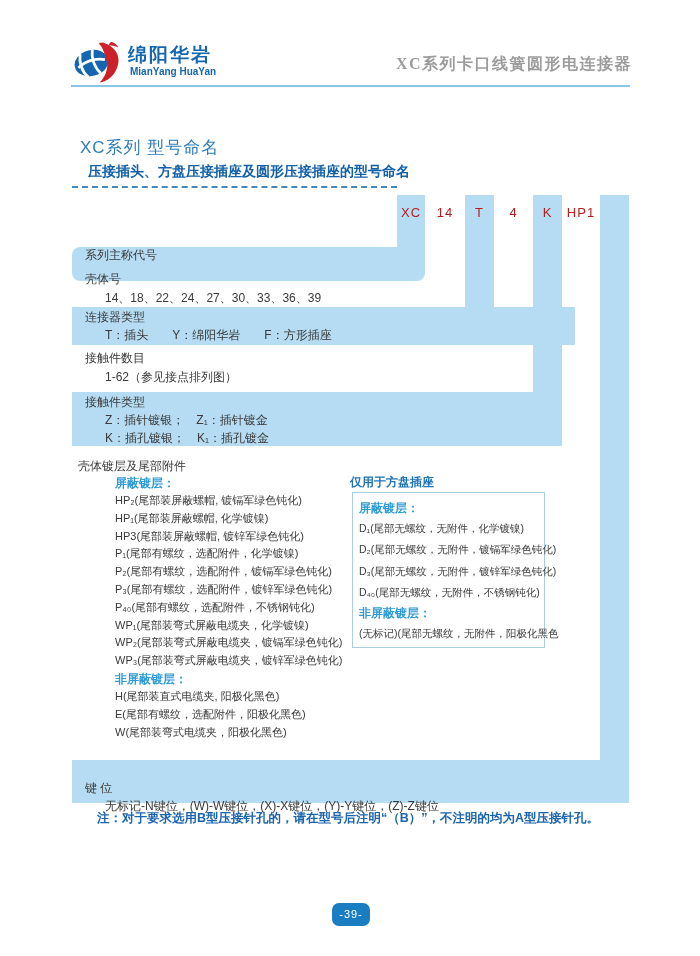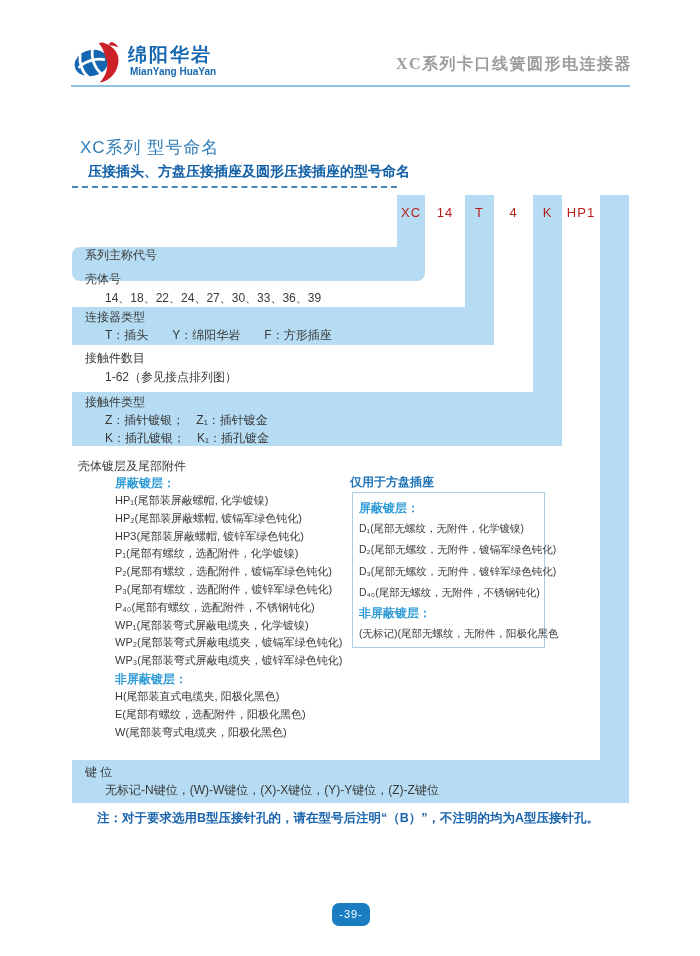--- a/index.html
+++ b/index.html
@@ -85,42 +85,42 @@
 
   <div class="abs bar" style="top:247px;width:353px;height:34px;border-radius:8px;">
     <div class="sec-title">系列主称代号</div>
   </div>
 
   <div class="abs" style="left:85px;top:271px;">
     <div class="white-title">壳体号</div>
     <div class="white-value" style="padding-left:20px;margin-top:3px;">14、18、22、24、27、30、33、36、39</div>
   </div>
 
-  <div class="abs bar" style="top:307px;width:422px;height:38px;">
+  <div class="abs bar" style="top:307px;width:503px;height:38px;">
     <div class="sec-title" style="padding-top:2px;">连接器类型</div>
     <div class="sec-value">T：插头　　Y：绵阳华岩　　F：方形插座</div>
   </div>
 
   <div class="abs" style="left:85px;top:350px;">
     <div class="white-title">接触件数目</div>
     <div class="white-value" style="padding-left:20px;margin-top:3px;">1-62（参见接点排列图）</div>
   </div>
 
   <div class="abs bar" style="top:392px;width:490px;height:54px;">
     <div class="sec-title" style="padding-top:2px;">接触件类型</div>
     <div class="sec-value">Z：插针镀银；　Z₁：插针镀金</div>
     <div class="sec-value">K：插孔镀银；　K₁：插孔镀金</div>
   </div>
 
   <div class="abs" style="left:78px;top:458px;font-size:12px;">壳体镀层及尾部附件</div>
 
   <div class="abs" id="plating-left">
     <div class="lbl">屏蔽镀层：</div>
+    <div class="itm">HP₂(尾部装屏蔽螺帽, 镀镉军绿色钝化)</div>
     <div class="itm">HP₁(尾部装屏蔽螺帽, 化学镀镍)</div>
-    <div class="itm">HP₂(尾部装屏蔽螺帽, 镀镉军绿色钝化)</div>
     <div class="itm">HP3(尾部装屏蔽螺帽, 镀锌军绿色钝化)</div>
     <div class="itm">P₁(尾部有螺纹，选配附件，化学镀镍)</div>
     <div class="itm">P₂(尾部有螺纹，选配附件，镀镉军绿色钝化)</div>
     <div class="itm">P₃(尾部有螺纹，选配附件，镀锌军绿色钝化)</div>
     <div class="itm">P₄₀(尾部有螺纹，选配附件，不锈钢钝化)</div>
     <div class="itm">WP₁(尾部装弯式屏蔽电缆夹，化学镀镍)</div>
     <div class="itm">WP₂(尾部装弯式屏蔽电缆夹，镀镉军绿色钝化)</div>
     <div class="itm">WP₃(尾部装弯式屏蔽电缆夹，镀锌军绿色钝化)</div>
     <div class="lbl">非屏蔽镀层：</div>
     <div class="itm">H(尾部装直式电缆夹, 阳极化黑色)</div>
@@ -133,21 +133,21 @@
     <div class="lbl">屏蔽镀层：</div>
     <div class="itm">D₁(尾部无螺纹，无附件，化学镀镍)</div>
     <div class="itm">D₂(尾部无螺纹，无附件，镀镉军绿色钝化)</div>
     <div class="itm">D₃(尾部无螺纹，无附件，镀锌军绿色钝化)</div>
     <div class="itm">D₄₀(尾部无螺纹，无附件，不锈钢钝化)</div>
     <div class="lbl">非屏蔽镀层：</div>
     <div class="itm">(无标记)(尾部无螺纹，无附件，阳极化黑色</div>
   </div>
 
   <div class="abs bar" style="top:760px;width:557px;height:43px;">
-    <div class="sec-title" style="padding-top:4px;">键 位</div>
+    <div class="sec-title" style="padding-top:20px;">键 位</div>
     <div class="sec-value">无标记-N键位，(W)-W键位，(X)-X键位，(Y)-Y键位，(Z)-Z键位</div>
   </div>
 
   <div class="abs" id="note">注：对于要求选用B型压接针孔的，请在型号后注明“（B）”，不注明的均为A型压接针孔。</div>
 
   <div class="abs" id="page-pill">-39-</div>
 
 </div>
 
 </body></html>

